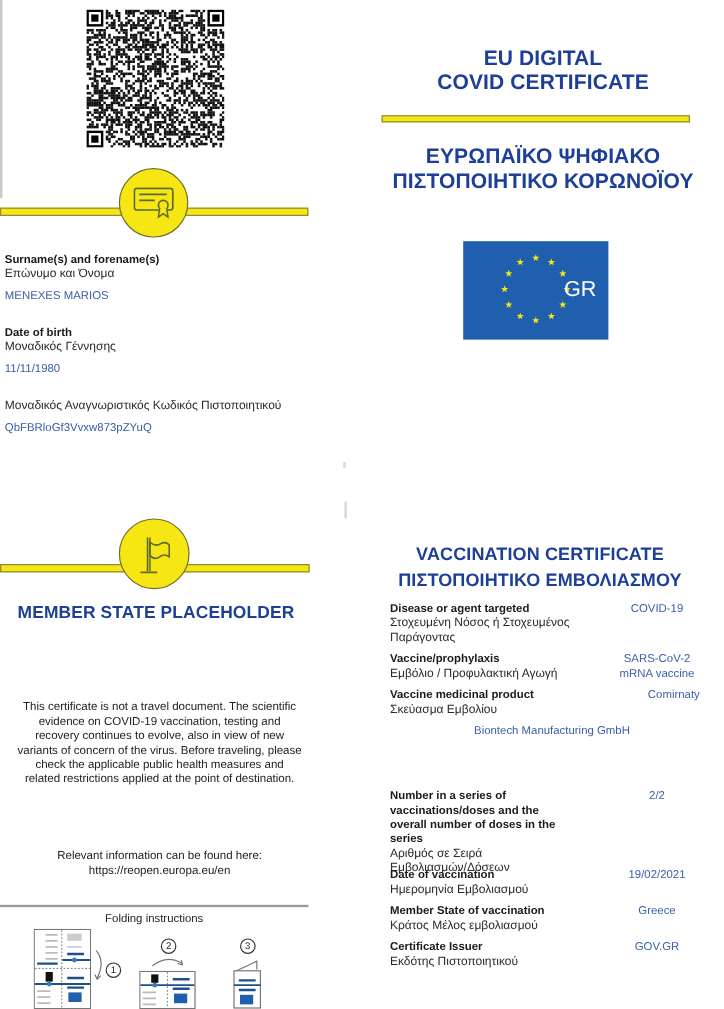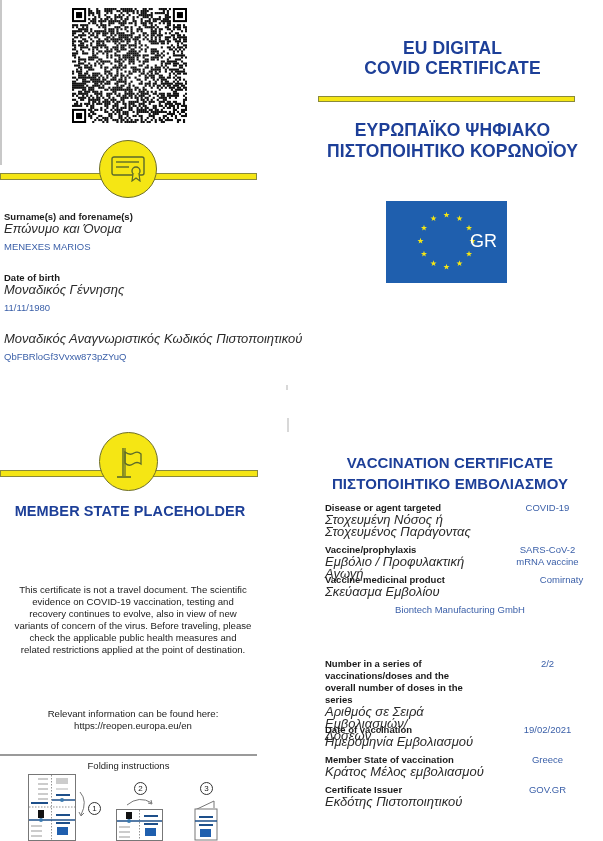--- a/index.html
+++ b/index.html
@@ -4,21 +4,21 @@
 <style>
   html, body { margin: 0; padding: 0; background: #ffffff; }
   body { width: 603px; height: 841px; position: relative; overflow: hidden; font-family: "Liberation Sans", sans-serif; color: #1a1a1a; }
   .abs { position: absolute; }
   .left-edge-line { left: 0; top: 0; width: 2px; height: 165px; background: #c8c8c8; }
   .qr { left: 72px; top: 8px; width: 115px; height: 115px; background: #fff; }
   .ybar { height: 5px; background: #f5e614; border: 1px solid #8a8a3a; box-sizing: content-box; }
   .ycircle { width: 56px; height: 56px; border-radius: 50%; background: #f5e614; border: 1.5px solid #6e6e2a; box-sizing: border-box; display: flex; align-items: center; justify-content: center; }
   .blue-title { color: #1d3f98; font-weight: bold; text-align: center; letter-spacing: 0.1px; }
   .lbl-en { font-size: 9.5px; font-weight: bold; color: #1a1a1a; line-height: 12px; }
-  .lbl-gr { font-size: 13px; color: #2a2a2a; line-height: 12px; font-style: italic; }
+  .lbl-gr { font-size: 10px; color: #2a2a2a; line-height: 12px; }
   .val { font-size: 9.5px; color: #3a5fa8; line-height: 12px; }
   .field { position: absolute; left: 4px; }
   .field .val { margin-top: 6px; }
   .disclaimer { left: 14px; width: 238px; top: 584px; font-size: 9.6px; line-height: 12px; text-align: center; color: #222; }
   .relevant { left: 14px; width: 238px; top: 660px; font-size: 9.6px; line-height: 12px; text-align: center; color: #222; margin-top: 48px; }
   .fold-line { left: 0; top: 754px; width: 257px; height: 2px; background: #9a9a9a; }
   .fold-title { left: 0; width: 257px; top: 760px; font-size: 9.5px; text-align: center; color: #222; }
   .vrow { position: absolute; left: 325px; width: 270px; display: flex; }
   .vrow .lcol { width: 175px; }
   .vrow .rcol { flex: 1; text-align: center; }

